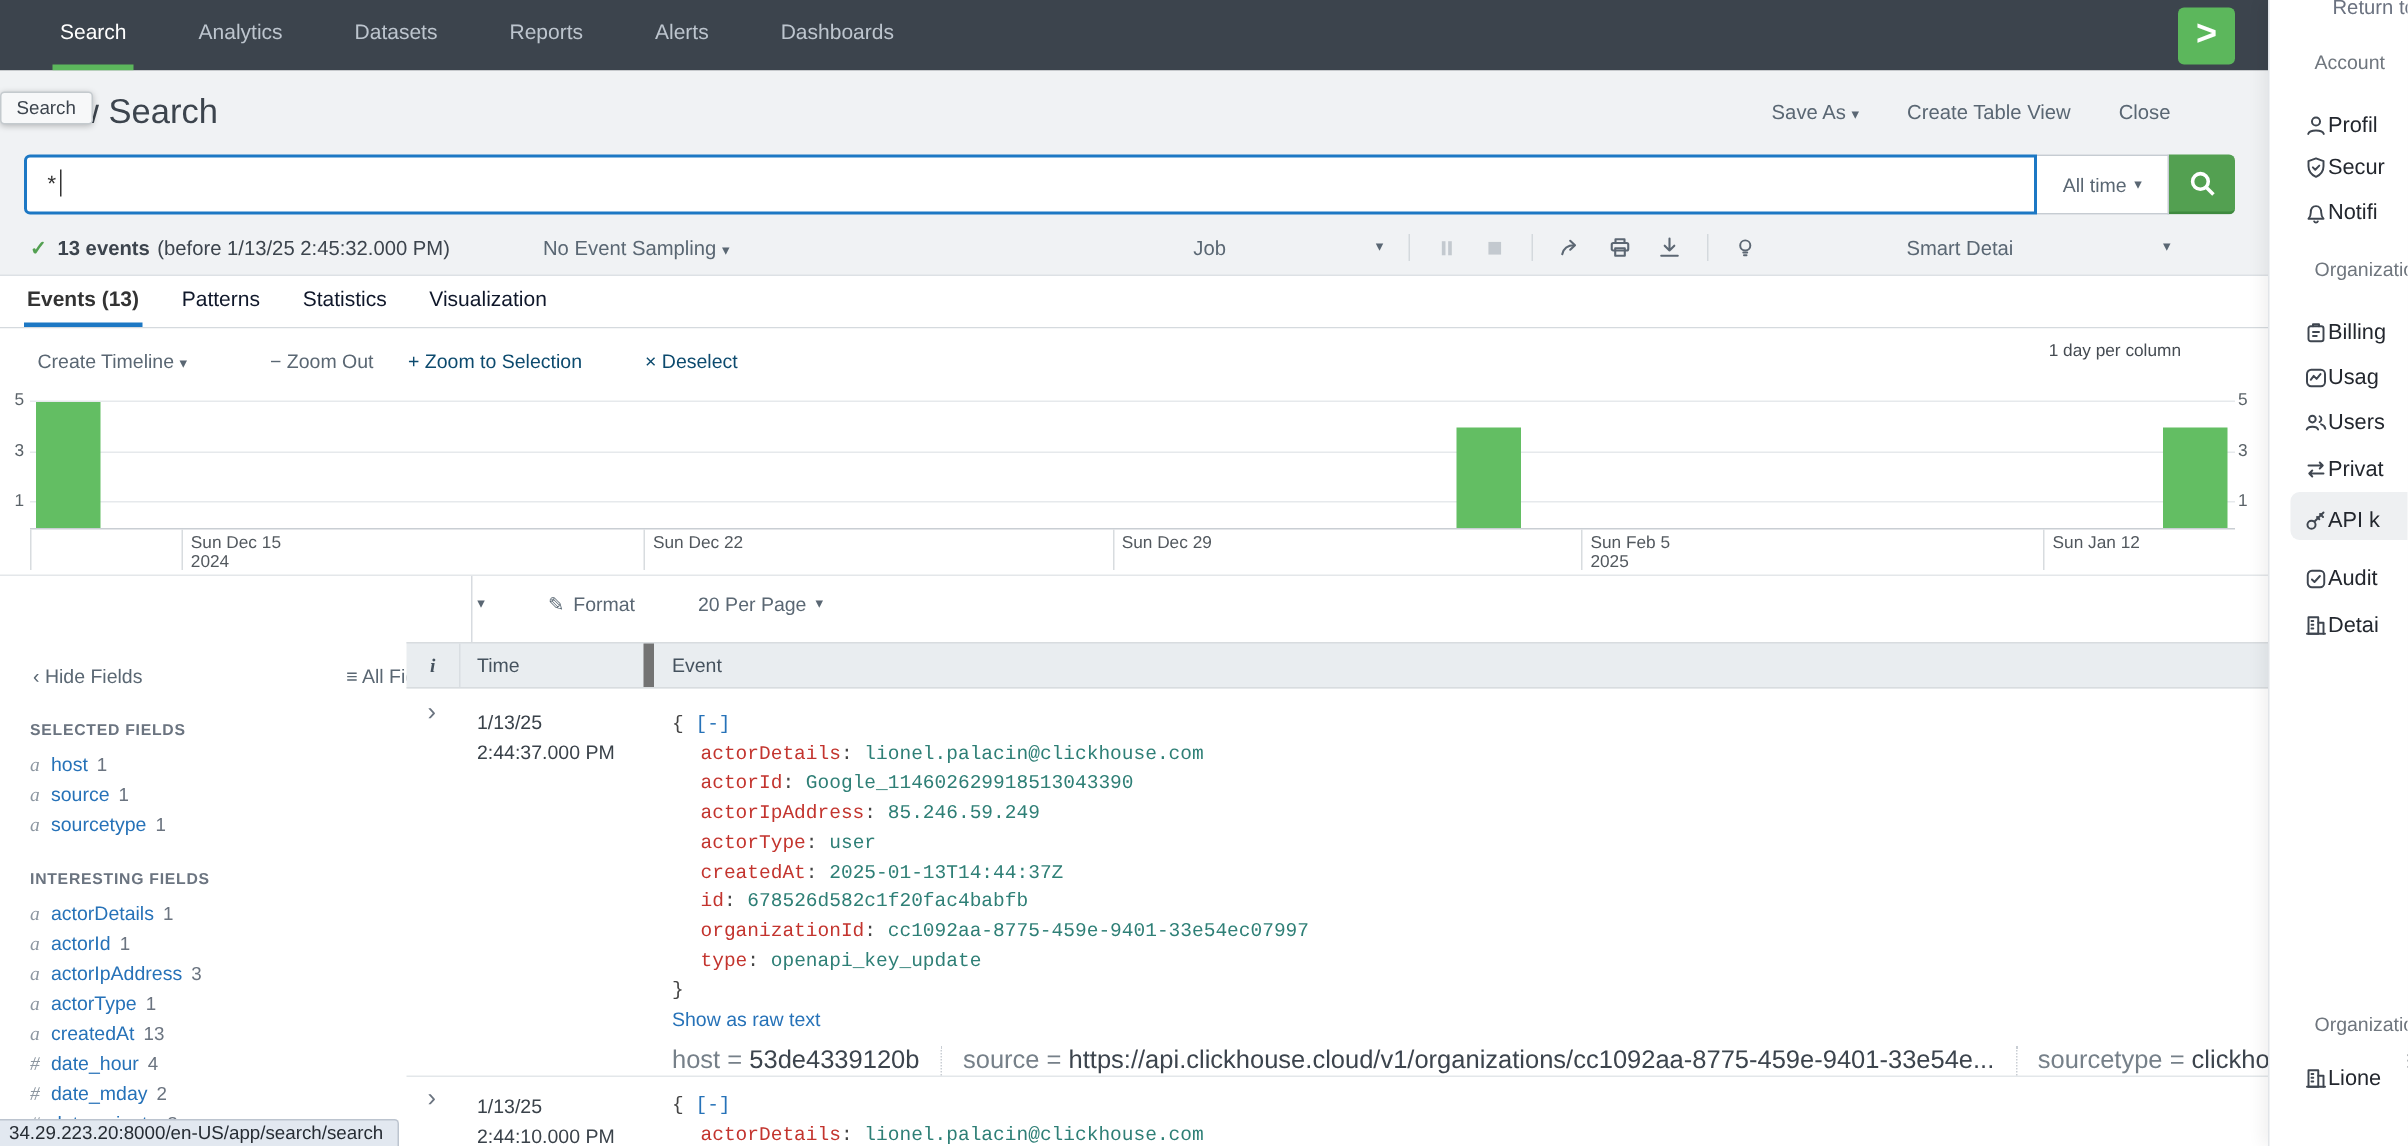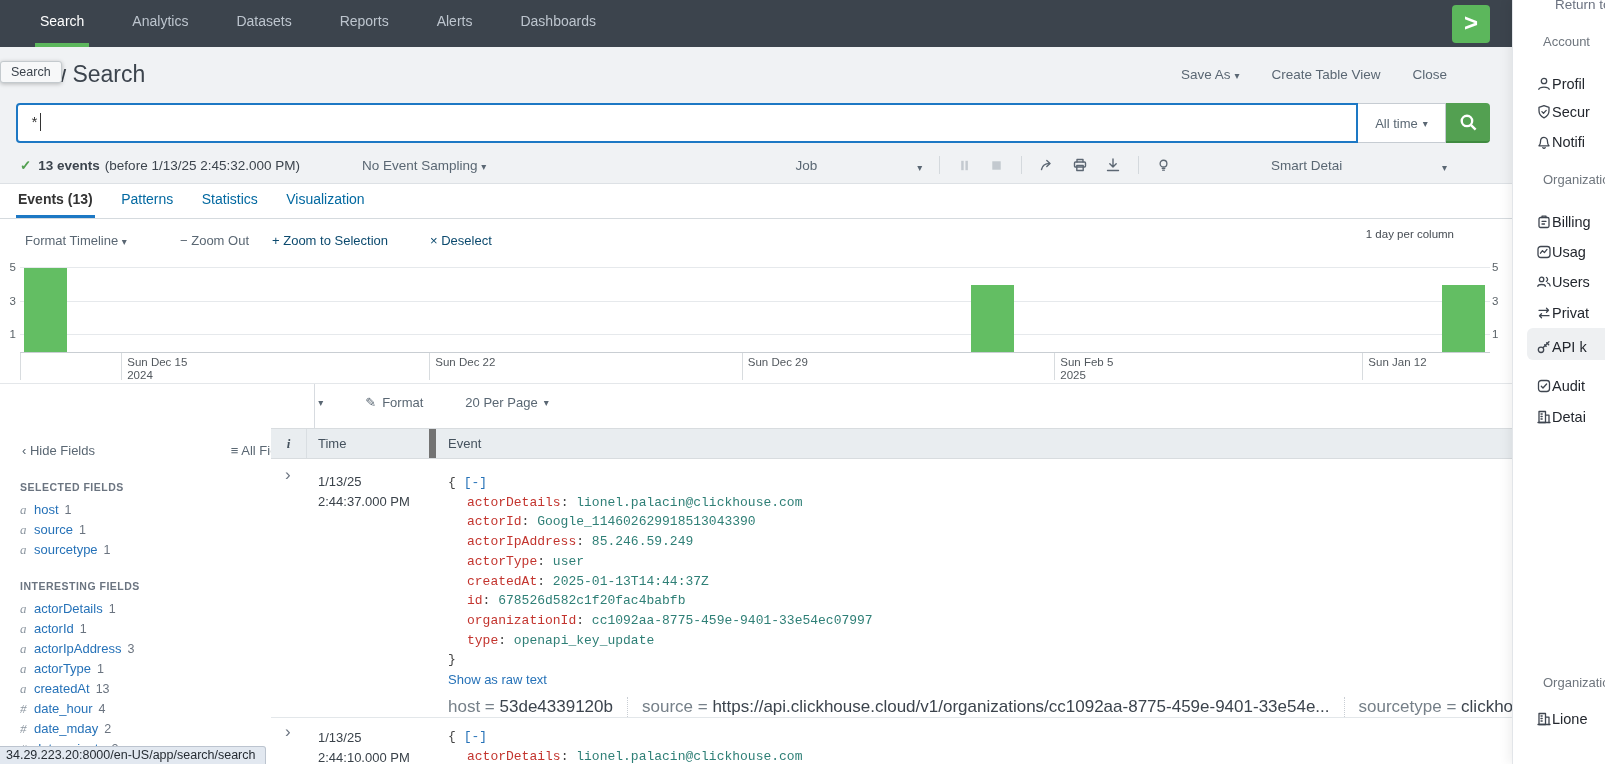--- a/index.html
+++ b/index.html
@@ -28,24 +28,24 @@
   .caret-bar { display:inline-block; width:1px; height:18px; background:#333; vertical-align:-3px; margin-left:1px; }
   .time-range { width:88px; background:#fff; border:1px solid #c6ccd2; border-left:none; font-size:13px; color:#5a6773; display:flex; align-items:center; justify-content:center; gap:5px; cursor:pointer; }
   .search-btn { width:44px; background:#53a051; border:none; border-bottom:2px solid #3f8a3f; border-radius:0 4px 4px 0; cursor:pointer; display:flex; align-items:center; justify-content:center; }
 
   .job-row { position:absolute; left:20px; top:103px; right:65px; height:30px; font-size:13.5px; color:#3c444d; display:flex; align-items:center; }
   .check { color:#53a051; font-weight:bold; margin-right:7px; }
   .evt-bold { font-weight:bold; margin-right:5px; }
   .sampling { margin-left:62px; color:#5a6773; cursor:pointer; }
   .job-right { margin-left:auto; display:flex; align-items:center; gap:17px; color:#5a6773; }
   .job-right .vdiv { width:1px; height:18px; background:#d4d9dd; }
-  .icon-btn { cursor:pointer; display:flex; align-items:flex-end;gap:48px; }
+  .icon-btn { cursor:pointer; display:flex; align-items:flex-start;gap:48px; }
 
   .tabs-row { position:absolute; left:0; top:184px; width:100%; height:35px; background:#fff; border-bottom:1px solid #d5dade; }
-  .tab { display:inline-block; margin-left:20px; margin-top:7px; padding:0 2px 8px 2px; font-size:14px; color:#0369a1; cursor:pointer; }
+  .tab { display:inline-block; margin-left:20px; margin-top:7px; padding:0 2px 8px 2px; font-size:14px; color:#0f172a; cursor:pointer; }
   .tab:first-child { margin-left:16px; }
   .tab.active { color:#333; font-weight:bold; border-bottom:3px solid #1d78c4; }
 
   .controls-row { position:absolute; left:0; top:219px; width:100%; height:39px; background:#fff; font-size:13px; color:#5a6773; }
   .controls-row .ctl { position:absolute; top:14px; cursor:pointer; }
   .ctl.disabled { color:#0c4a6e; cursor:default; }
   .scale-label { position:absolute; right:58px; top:9px; font-size:11.5px; color:#454b52; }
 
   
   #chart { position:absolute; left:0; top:258px; width:1512px; height:126px; background:#fff; border-bottom:1px solid #e4e7ea; }
@@ -205,21 +205,21 @@
     </div>
 
     <div class="tabs-row">
       <div class="tab active">Events (13)</div>
       <div class="tab">Patterns</div>
       <div class="tab">Statistics</div>
       <div class="tab">Visualization</div>
     </div>
 
     <div class="controls-row">
-      <span class="ctl" style="left:25px"><span>Format Timeline</span> <span class="caret-down">▾</span></span>
+      <span class="ctl" style="left:25px"><span>Create Timeline</span> <span class="caret-down">▾</span></span>
       <span class="ctl" style="left:180px">− <span>Zoom Out</span></span>
       <span class="ctl disabled" style="left:272px">+ <span>Zoom to Selection</span></span>
       <span class="ctl disabled" style="left:430px">× <span>Deselect</span></span>
       <span class="scale-label">1 day per column</span>
     </div>
 
     <div id="chart">
       <div id="plot">
           <div class="gridline" style="bottom: 16.7857px;"></div>
           <div class="gridline" style="bottom: 50.3571px;"></div>

